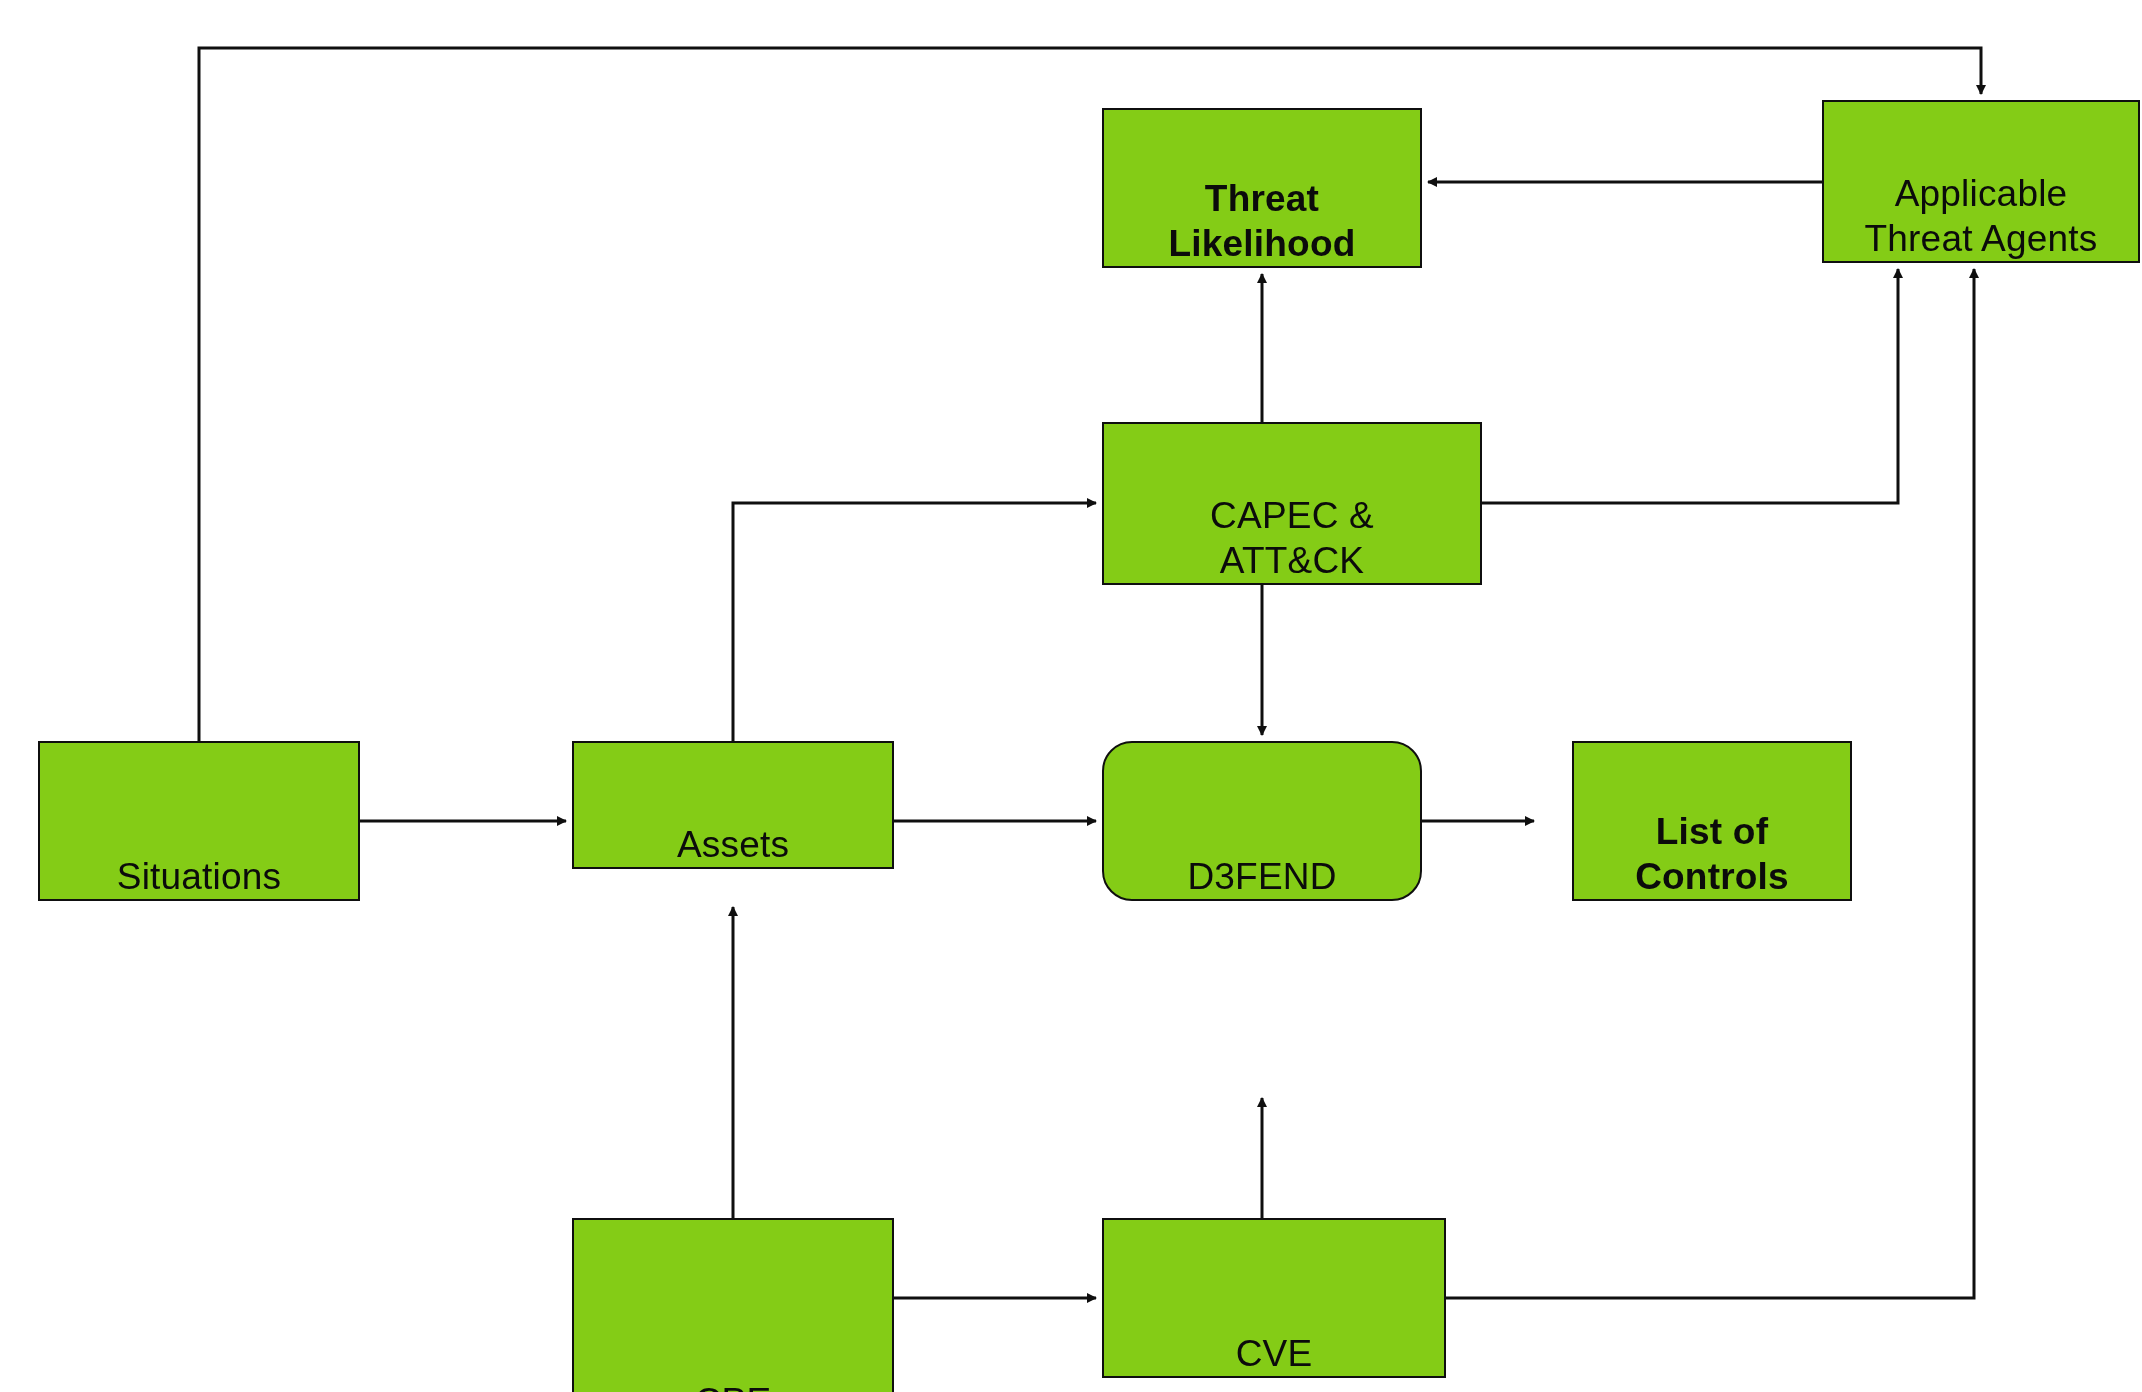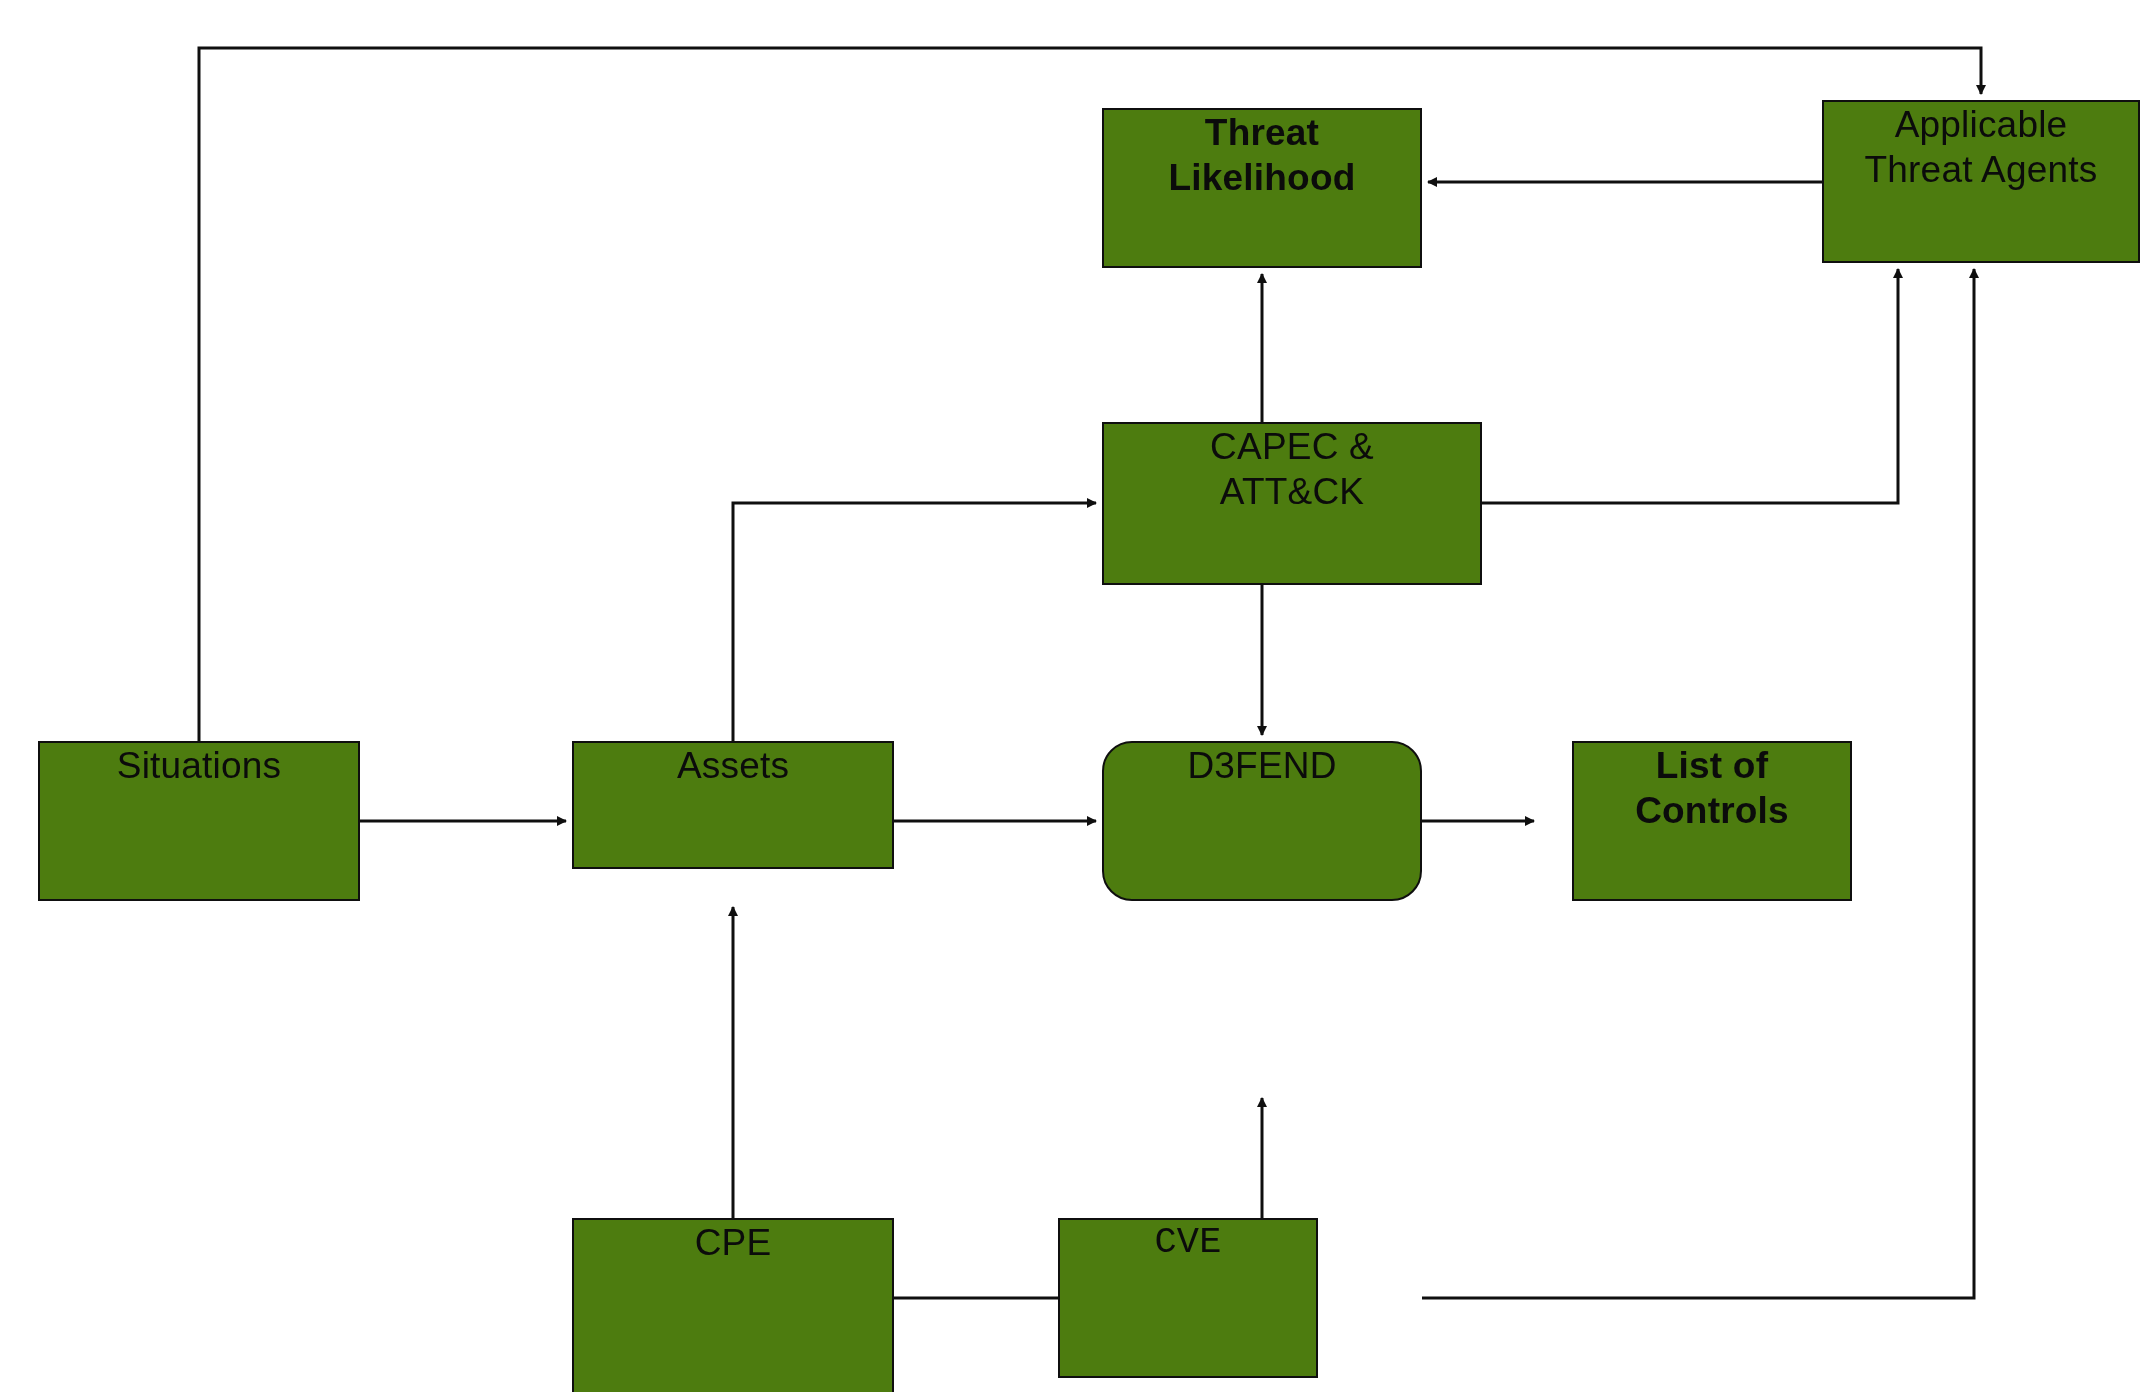--- a/index.html
+++ b/index.html
@@ -21,23 +21,23 @@
     position: absolute;
     left: 0;
     top: 0;
     width: 2142px;
     height: 1392px;
   }
   .node {
     position: absolute;
     box-sizing: border-box;
     border: 2px solid #0f0f0f;
-    background: #4d7c0f;
+    background: #84cc16;
     display: flex;
-    align-items: flex-start;
+    align-items: flex-end;
     justify-content: center;
     text-align: center;
     color: #0b0b0b;
     font-size: 37px;
     line-height: 1.22;
     letter-spacing: 0.2px;
     z-index: 2;
   }
   .node .label {
     display: block;
@@ -119,17 +119,17 @@
   <div class="node" style="left:1822px;top:100px;width:318px;height:163px;">
     <span class="label">Applicable
 Threat Agents</span>
   </div>
 
 
   <div class="node" style="left:572px;top:1218px;width:322px;height:208px;">
     <span class="label">CPE</span>
   </div>
 
-  <div class="node" style="left:1058px;top:1218px;width:260px;height:160px;font-family:Liberation Mono, monospace;">
+  <div class="node" style="left:1102px;top:1218px;width:344px;height:160px;">
     <span class="label">CVE</span>
   </div>
 
 </div>
 
 </body></html>

